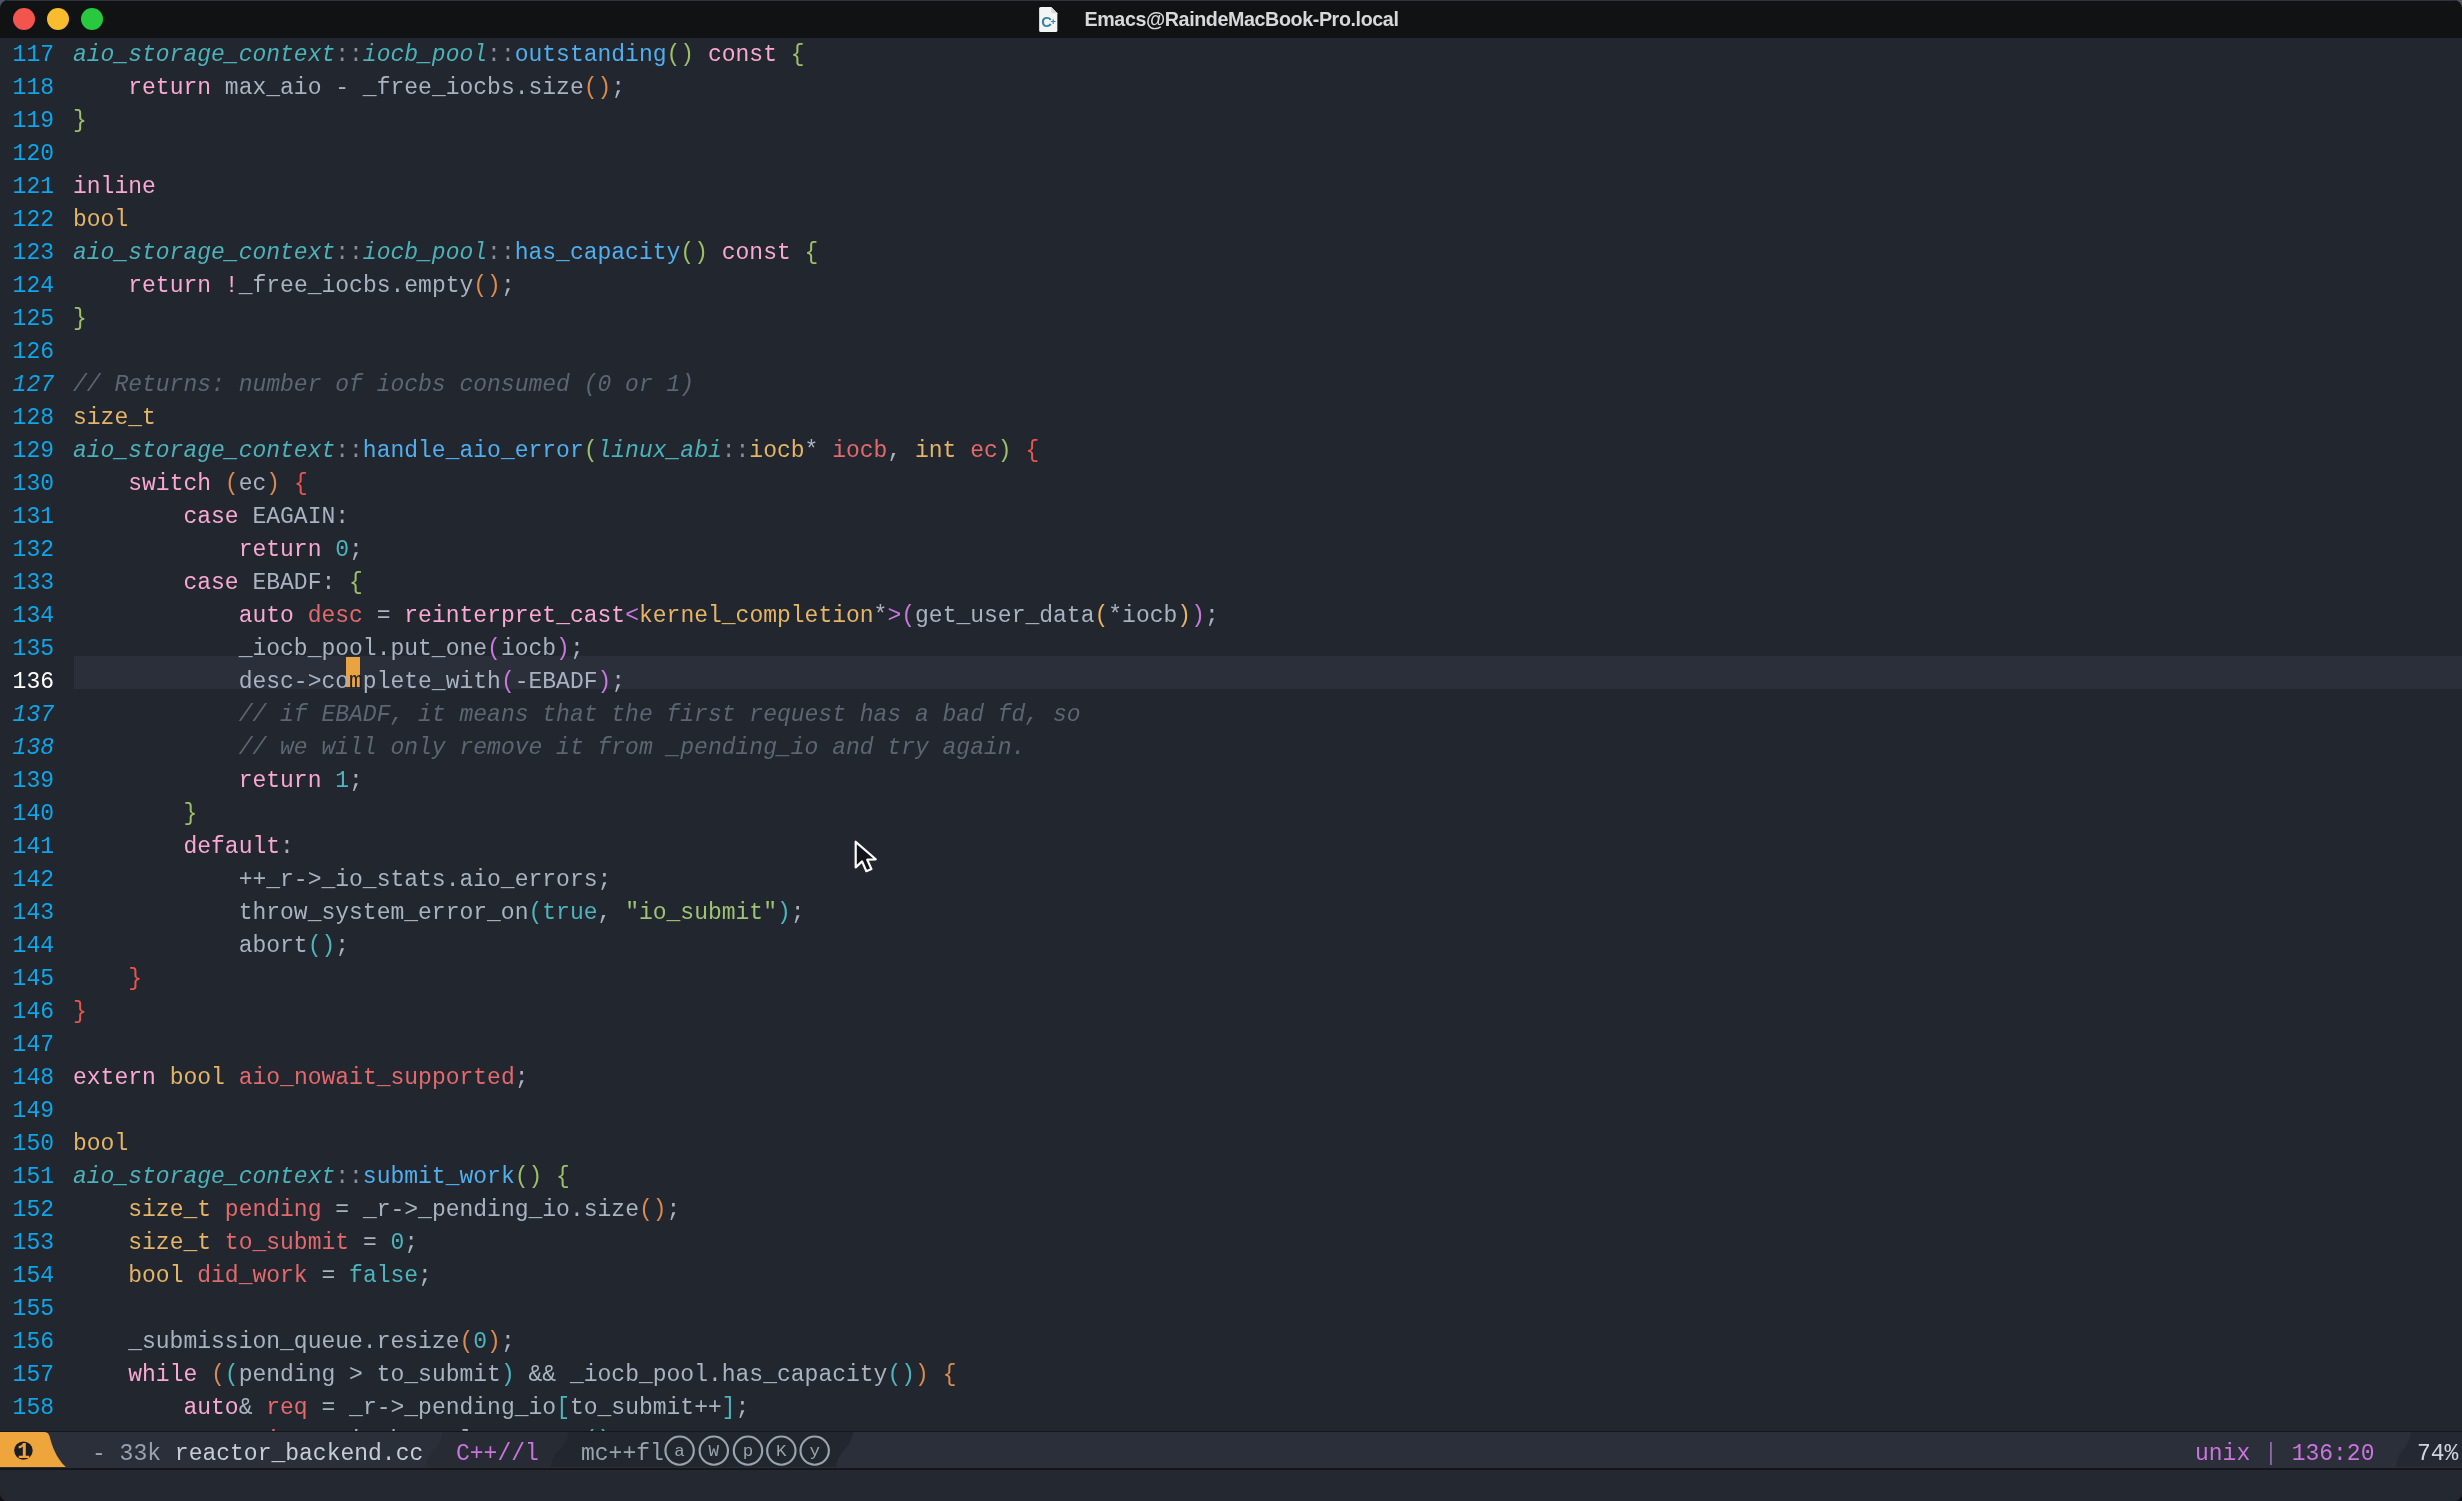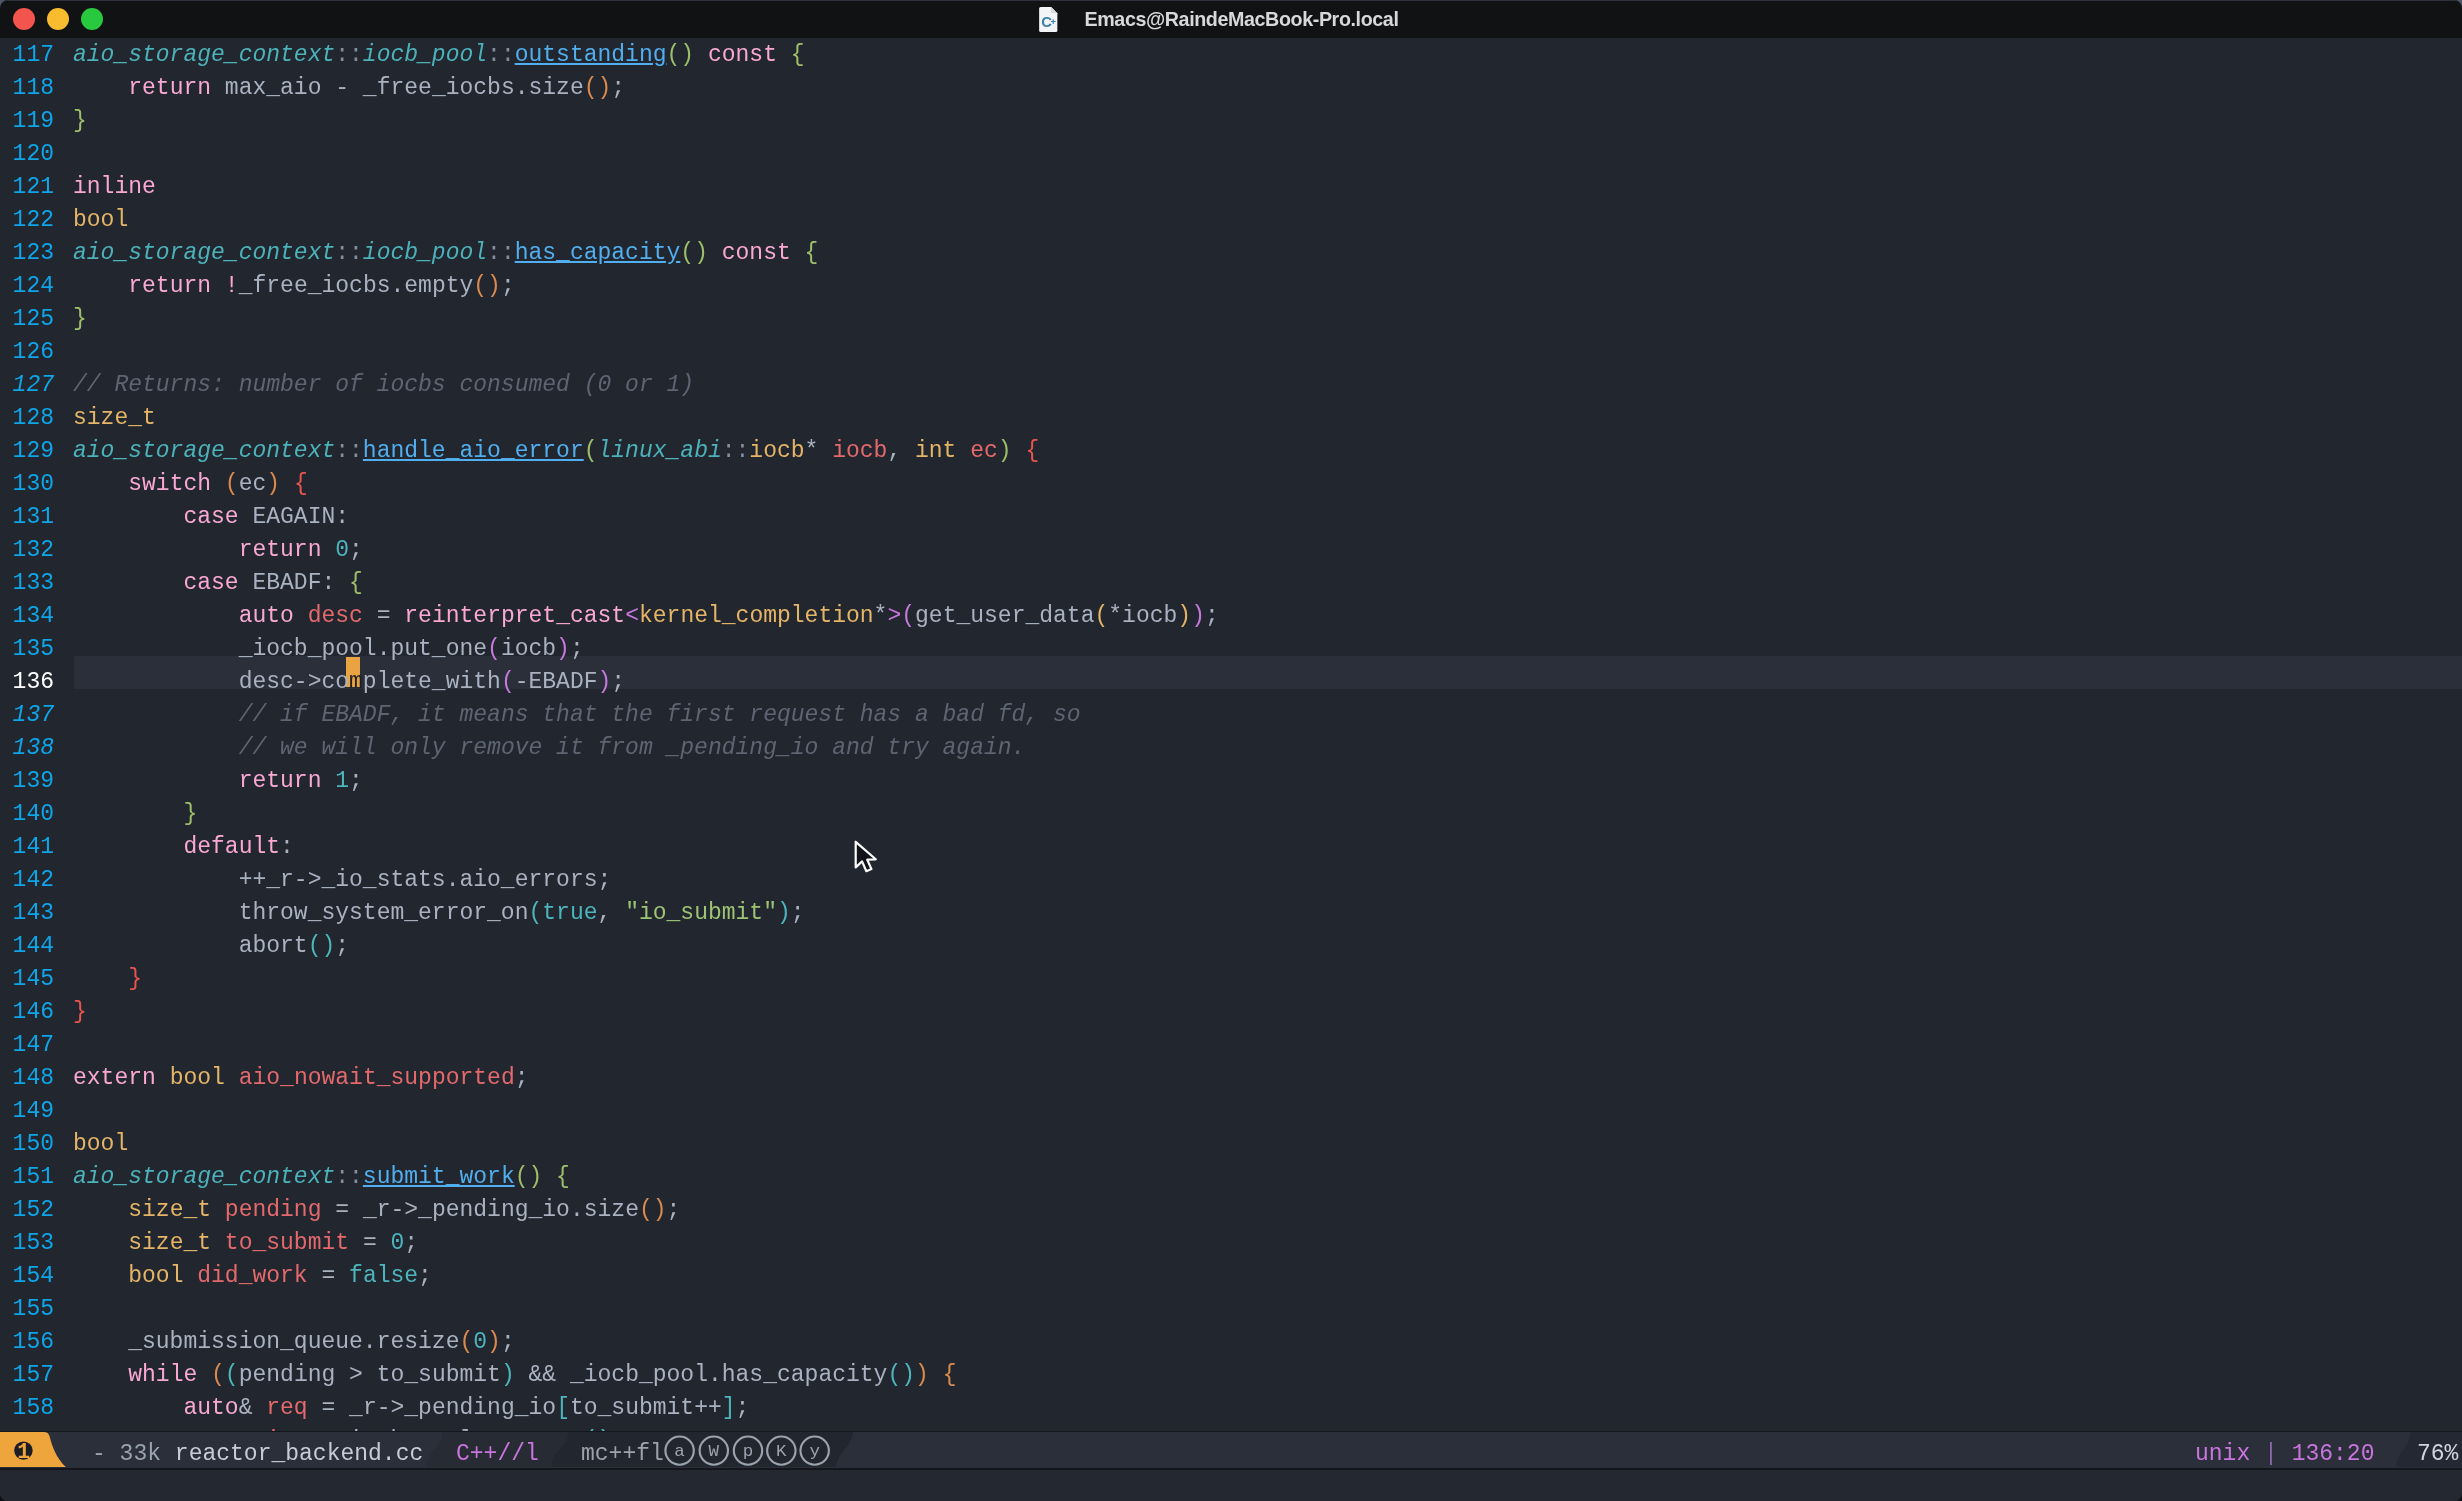--- a/index.html
+++ b/index.html
@@ -14,21 +14,21 @@
 #code { position:absolute; left:0; top:0; width:100%; }
 #hl { position:absolute; left:74px; right:0; top:656px; height:33px; background:#2a2f3a; }
 #cur { position:absolute; left:346px; top:657px; width:13.6px; height:29.5px; background:#eaa343; }
 #txt { position:absolute; left:0; top:39px; font:23px "Liberation Mono",monospace; line-height:33px; white-space:pre; color:#a9b2c1; }
 .L { height:33px; }
 .ln { display:inline-block; width:54px; text-align:right; color:#0ea5e9; font-style:normal; }
 .ln.it { font-style:italic;font-family:Liberation Mono, monospace; }
 .ln.cur { color:#ffffff; }
 .cd { margin-left:19px; }
 i { font-style:normal; }
-i.k { color:#f9a8d4; } i.b { color:#51afef;text-decoration:underline; } i.t { color:#4cb2ba;font-style:italic; }
+i.k { color:#f9a8d4; } i.b { color:#51afef; } i.t { color:#4cb2ba;font-style:italic; }
 i.y { color:#e5b567; } i.r { color:#e4696c; } i.g { color:#9dbf6a; }
 i.o { color:#db8a4f; } i.rd { color:#e8554e; } i.s { color:#9dc373; }
 i.n { color:#4db5bd; } i.c { color:#4db5bd; } i.m { color:#c678dd; }
 i.gd { color:#e5b567; } i.pu { color:#848e9e; }
 i.cm { color:#5d6572; font-style:italic; }
 i.curch { color:#1d2026; }
 #modeline { position:absolute; left:0; top:1431px; width:100%; height:37px; background:#2a2f3a; border-top:1.7px solid #14161b; }
 #mlsvg { position:absolute; left:0; top:0; width:2462px; height:35px; }
 #mlunder { position:absolute; left:0; top:1468px; width:100%; height:1.9px; background:#14161b; }
 .mlt { position:absolute; top:9.4px; height:35px; line-height:35px; font:23px "Liberation Mono",monospace; white-space:pre; }
@@ -76,21 +76,21 @@
         <text x="835" y="28.7">W</text>
         <text x="875" y="28.7">p</text>
         <text x="914" y="28.7">K</text>
         <text x="953" y="28.7">y</text>
       </g>
     </svg>
     <span class="mlt" style="left:92px;color:#99a2ae">- 33k <span style="color:#c6cdd7">reactor_backend.cc</span></span>
     <span class="mlt" style="left:456px;color:#ca74de">C++//l</span>
     <span class="mlt" style="left:581px;color:#9aa3ae">mc++fl</span>
     <span class="mlt" style="left:2195px;color:#ca74de">unix <span style="color:#8e68ab">|</span> 136:20</span>
-    <span class="mlt" style="left:2417px;color:#ced4dd">76%</span>
+    <span class="mlt" style="left:2417px;color:#ced4dd">74%</span>
   </div>
   <div id="mlunder"></div>
   <div id="echo"></div>
   <svg id="mouse" style="position:absolute;left:854px;top:840px" width="29" height="36" viewBox="0 0 34 42">
     <path d="M2 2 L2 32 L9.5 25 L14.5 36.5 L20.5 34 L15.5 23 L25.5 22.5 Z" fill="#10131a" stroke="#fbfbfb" stroke-width="2.6" stroke-linejoin="round"></path>
   </svg>
 </div>
 
 
 </body></html>

